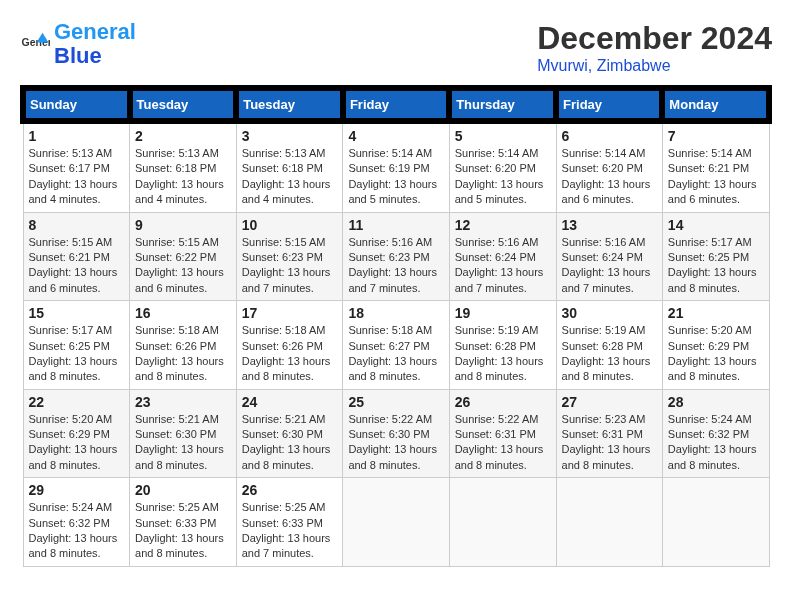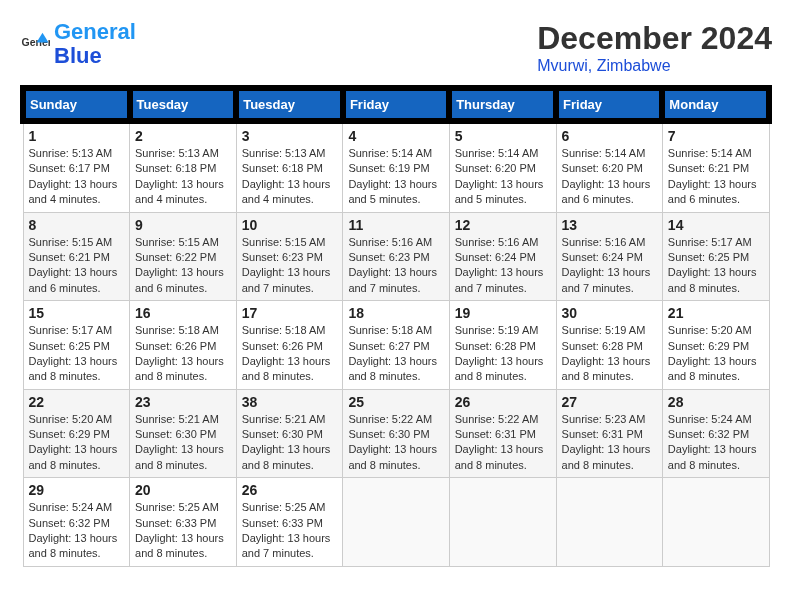--- a/index.html
+++ b/index.html
@@ -213,21 +213,21 @@
       <tr>
         <td>
         <span class="day-num">22</span>
         <span class="day-info">Sunrise: 5:20 AM<br>Sunset: 6:29 PM<br>Daylight: 13 hours and 8 minutes.</span>
       </td>
         <td>
         <span class="day-num">23</span>
         <span class="day-info">Sunrise: 5:21 AM<br>Sunset: 6:30 PM<br>Daylight: 13 hours and 8 minutes.</span>
       </td>
         <td>
-        <span class="day-num">38</span>
+        <span class="day-num">24</span>
         <span class="day-info">Sunrise: 5:21 AM<br>Sunset: 6:30 PM<br>Daylight: 13 hours and 8 minutes.</span>
       </td>
         <td>
         <span class="day-num">25</span>
         <span class="day-info">Sunrise: 5:22 AM<br>Sunset: 6:30 PM<br>Daylight: 13 hours and 8 minutes.</span>
       </td>
         <td>
         <span class="day-num">26</span>
         <span class="day-info">Sunrise: 5:22 AM<br>Sunset: 6:31 PM<br>Daylight: 13 hours and 8 minutes.</span>
       </td>

